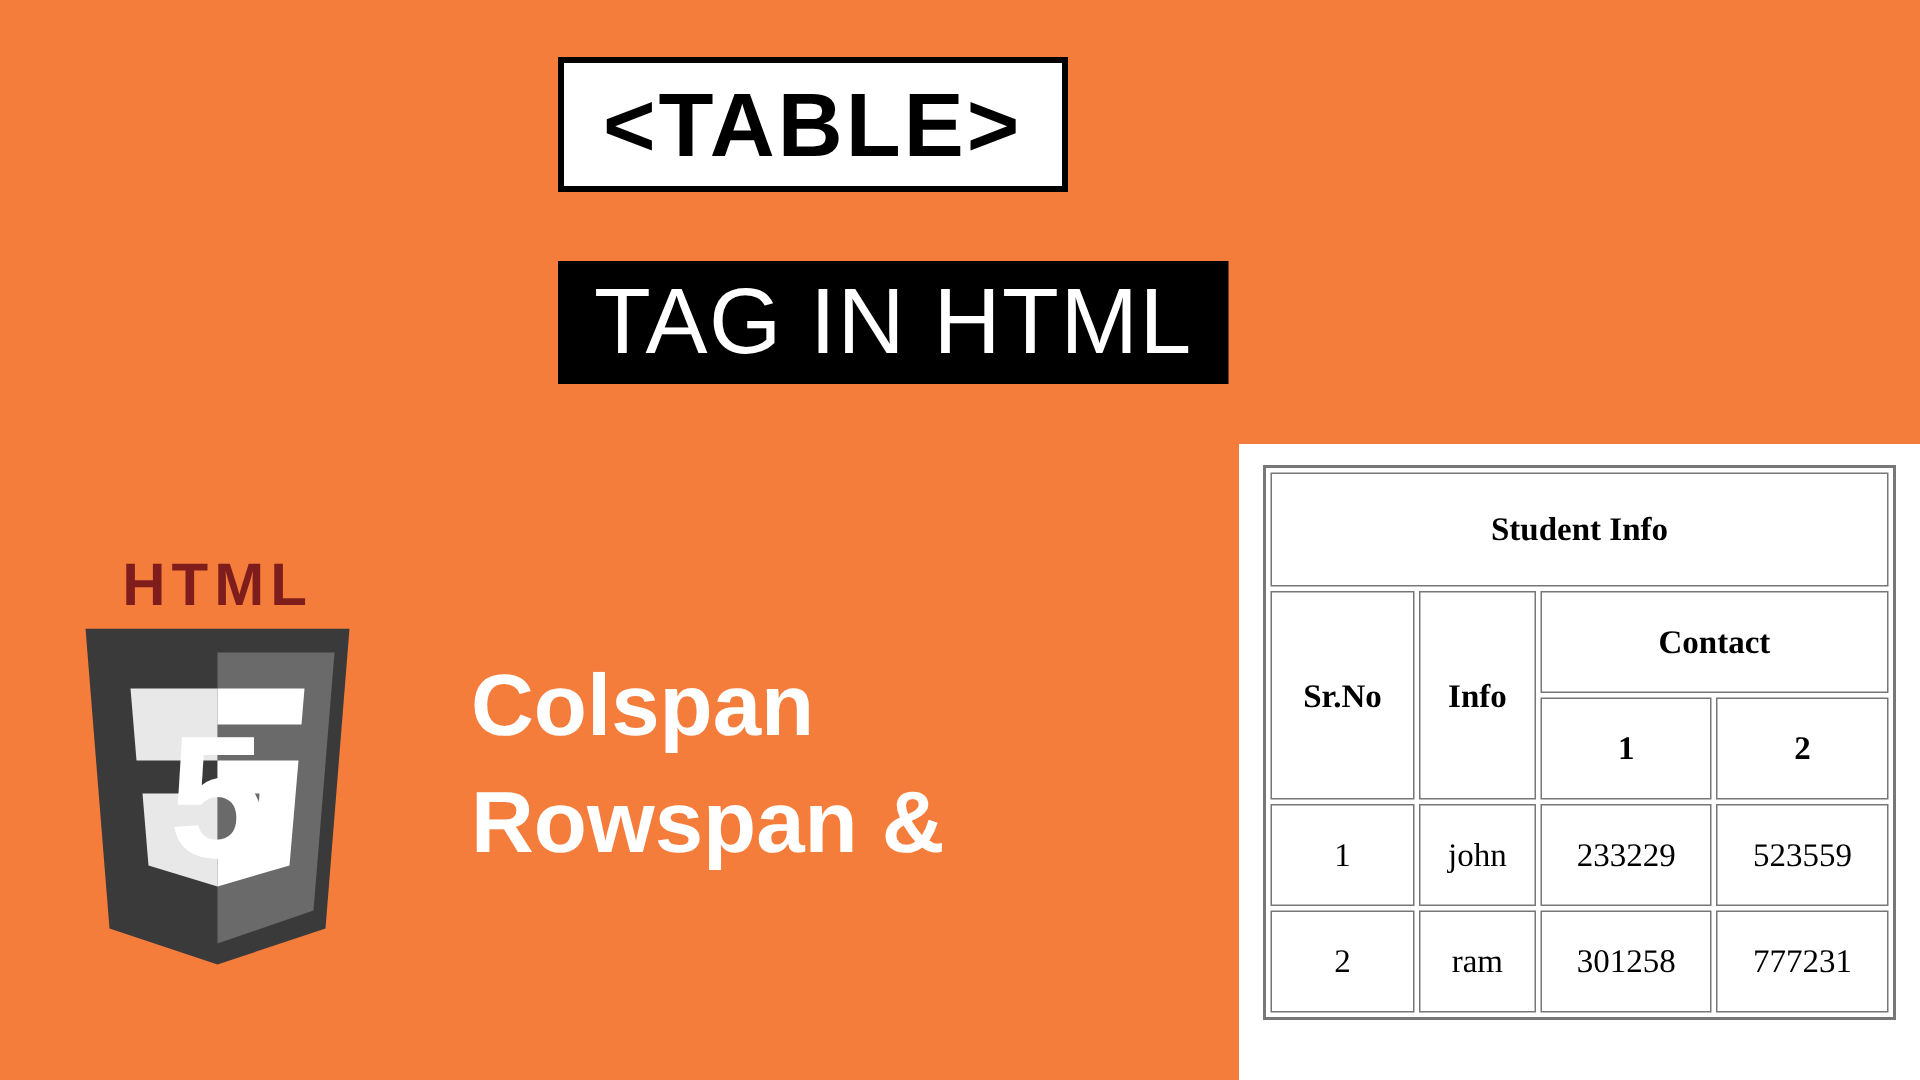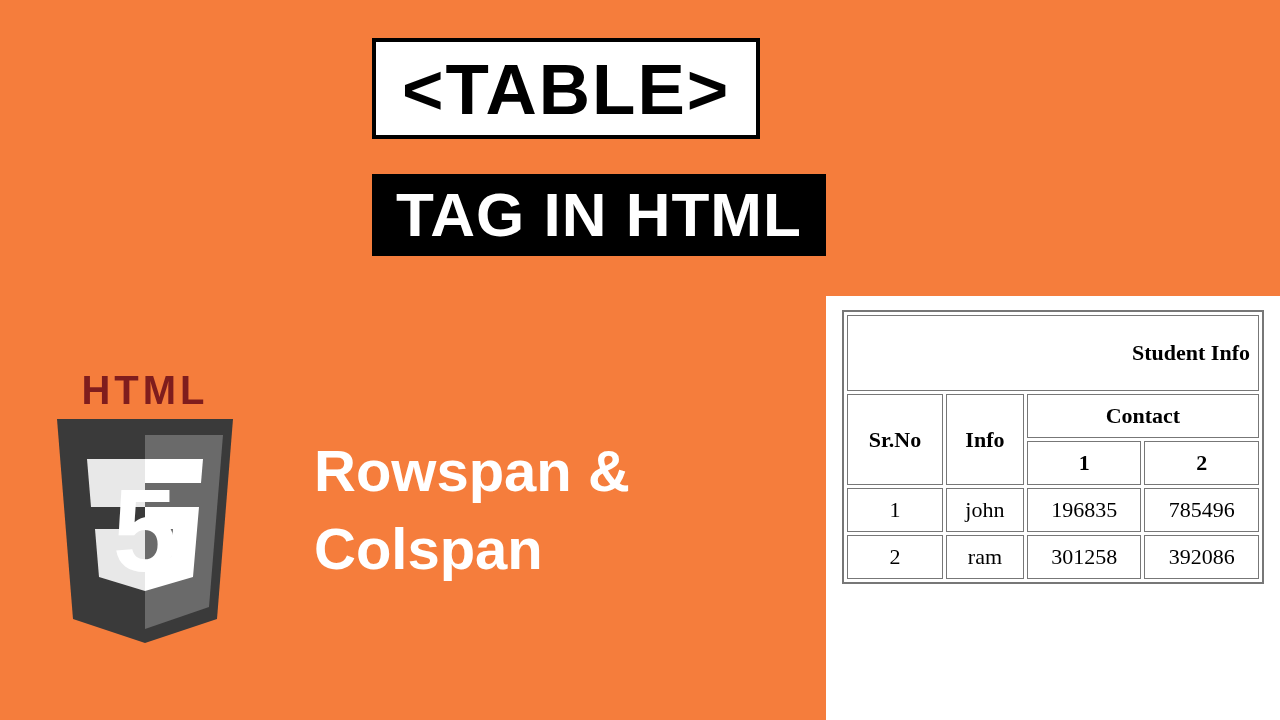--- a/index.html
+++ b/index.html
@@ -13,36 +13,36 @@
   }
   .title-box {
     position: absolute;
     top: 38px;
     left: 372px;
     background: #ffffff;
     border: 4px solid #000000;
     padding: 12px 26px 10px 26px;
   }
   .title-box span {
-    font-size: 71px;
+    font-size: 60px;
     font-weight: 900;
     letter-spacing: 2px;
     color: #000000;
     line-height: 1;
   }
   .subtitle-box {
     position: absolute;
     top: 174px;
     left: 372px;
     background: #000000;
     padding: 10px 24px 10px 24px;
   }
   .subtitle-box span {
     font-size: 62px;
-    font-weight: 700;
+    font-weight: 400;
     letter-spacing: 1px;
     color: #ffffff;
     line-height: 1;
   }
   .subtext {
     position: absolute;
     top: 432px;
     left: 314px;
     color: #ffffff;
     font-size: 58px;
@@ -80,25 +80,25 @@
     width: 100%;
     border-collapse: separate;
     border-spacing: 3px;
     border: 2px solid #777;
     font-family: "Times New Roman", Times, serif;
     color: #000000;
   }
   .example th, .example td {
     border: 1px solid #777;
     text-align: center;
-    padding: 8px 8px;
+    padding: 20px 8px;
     font-size: 22px;
   }
   .example th { font-weight: 700; }
-  .example .caption-row th { padding: 24px 8px; text-align: right; }
+  .example .caption-row th { padding: 24px 8px; }
 </style>
 </head>
 <body>
 
 <div class="title-box">
   <span>&lt;TABLE&gt;</span>
 </div>
 
 <div class="subtitle-box">
   <span>TAG IN HTML</span>
@@ -111,46 +111,46 @@
     <polygon points="100,16 178,16 164,188 100,210" fill="#6a6a6a"></polygon>
     <path d="M100 40 L42 40 L46 88 L100 88 Z" fill="#e8e8e8"></path>
     <path d="M100 40 L158 40 L156 64 L100 64 Z" fill="#ffffff"></path>
     <path d="M100 110 L50 110 L54 158 L100 172 Z" fill="#e8e8e8"></path>
     <path d="M100 88 L154 88 L148 158 L100 172 L100 146 L126 138 L128 110 L100 110 Z" fill="#ffffff"></path>
     <text x="100" y="152" text-anchor="middle" font-family="Arial" font-size="116" font-weight="900" fill="#ffffff">5</text>
   </svg>
 </div>
 
 <div class="subtext">
+  <div>Colspan</div>
   <div>Rowspan &amp;</div>
-  <div>Colspan</div>
 </div>
 
 <div class="example">
   <table>
     <tbody>
         <tr class="caption-row">
       <th colspan="4">Student Info</th>
     </tr>
     <tr>
       <th rowspan="2">Sr.No</th>
       <th rowspan="2">Info</th>
       <th colspan="2">Contact</th>
     </tr>
     <tr>
       <th>1</th>
       <th>2</th>
     </tr>
     <tr>
       <td>1</td>
       <td>john</td>
-      <td>196835</td>
-      <td>785496</td>
+      <td>233229</td>
+      <td>523559</td>
     </tr>
     <tr>
       <td>2</td>
       <td>ram</td>
       <td>301258</td>
-      <td>392086</td>
+      <td>777231</td>
     </tr>
   </tbody>
     </table>
 </div>
 
 </body></html>

